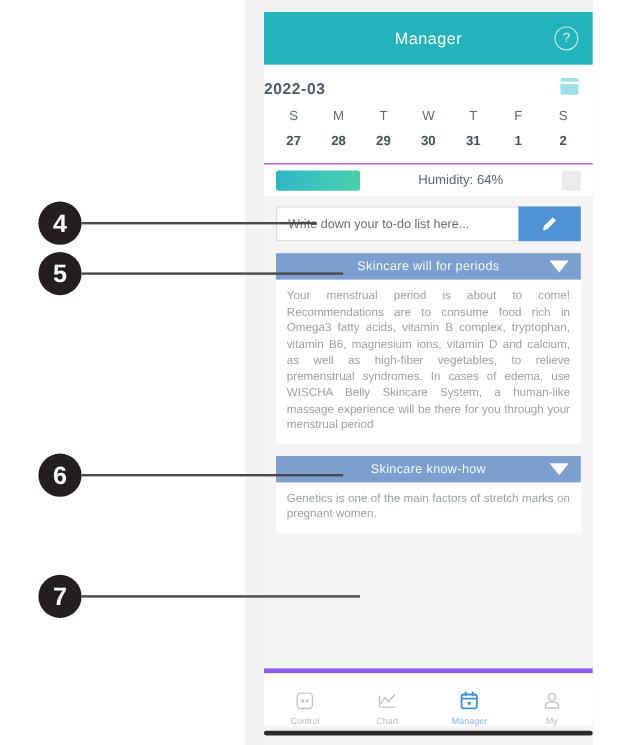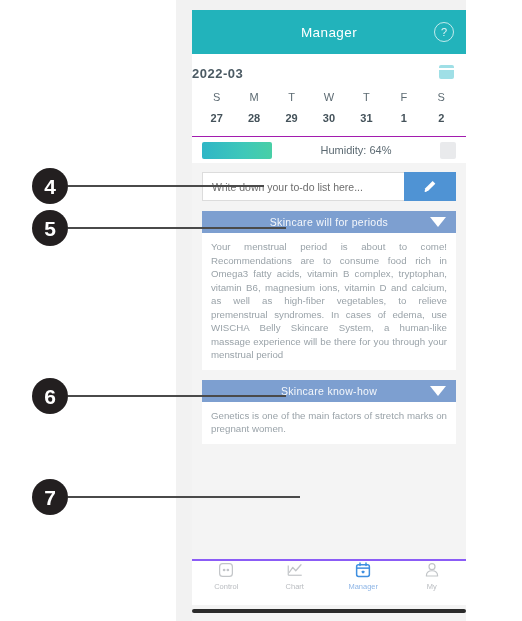--- a/index.html
+++ b/index.html
@@ -40,21 +40,21 @@
   }
   .callout-line {
     height: 2px;
     background: #4a4a4a;
     flex: 0 0 auto;
   }
 
   
   #phone {
     position: absolute;
-    left: 176px;
+    left: 204px;
     top: 0px;
     width: 290px;
     height: 621px;
     background: #f2f2f2;
     overflow: hidden;
     z-index: 10;
   }
   #phone-inner {
     position: absolute;
     left: 16px;
@@ -253,22 +253,22 @@
     text-align: justify;
   }
   .bottom-nav {
     position: absolute;
     left: 0;
     bottom: 16px;
     width: 274px;
     height: 44px;
     background: #ffffff;
     display: flex;
-    align-items: flex-start;
-    border-top: 2px solid #8b5cf6;
+    align-items: flex-end;
+    border-top: 4px solid #8b5cf6;
   }
   .nav-item {
     flex: 1 1 0;
     display: flex;
     flex-direction: column;
     align-items: center;
     justify-content: center;
     gap: 3px;
     cursor: pointer;
   }

